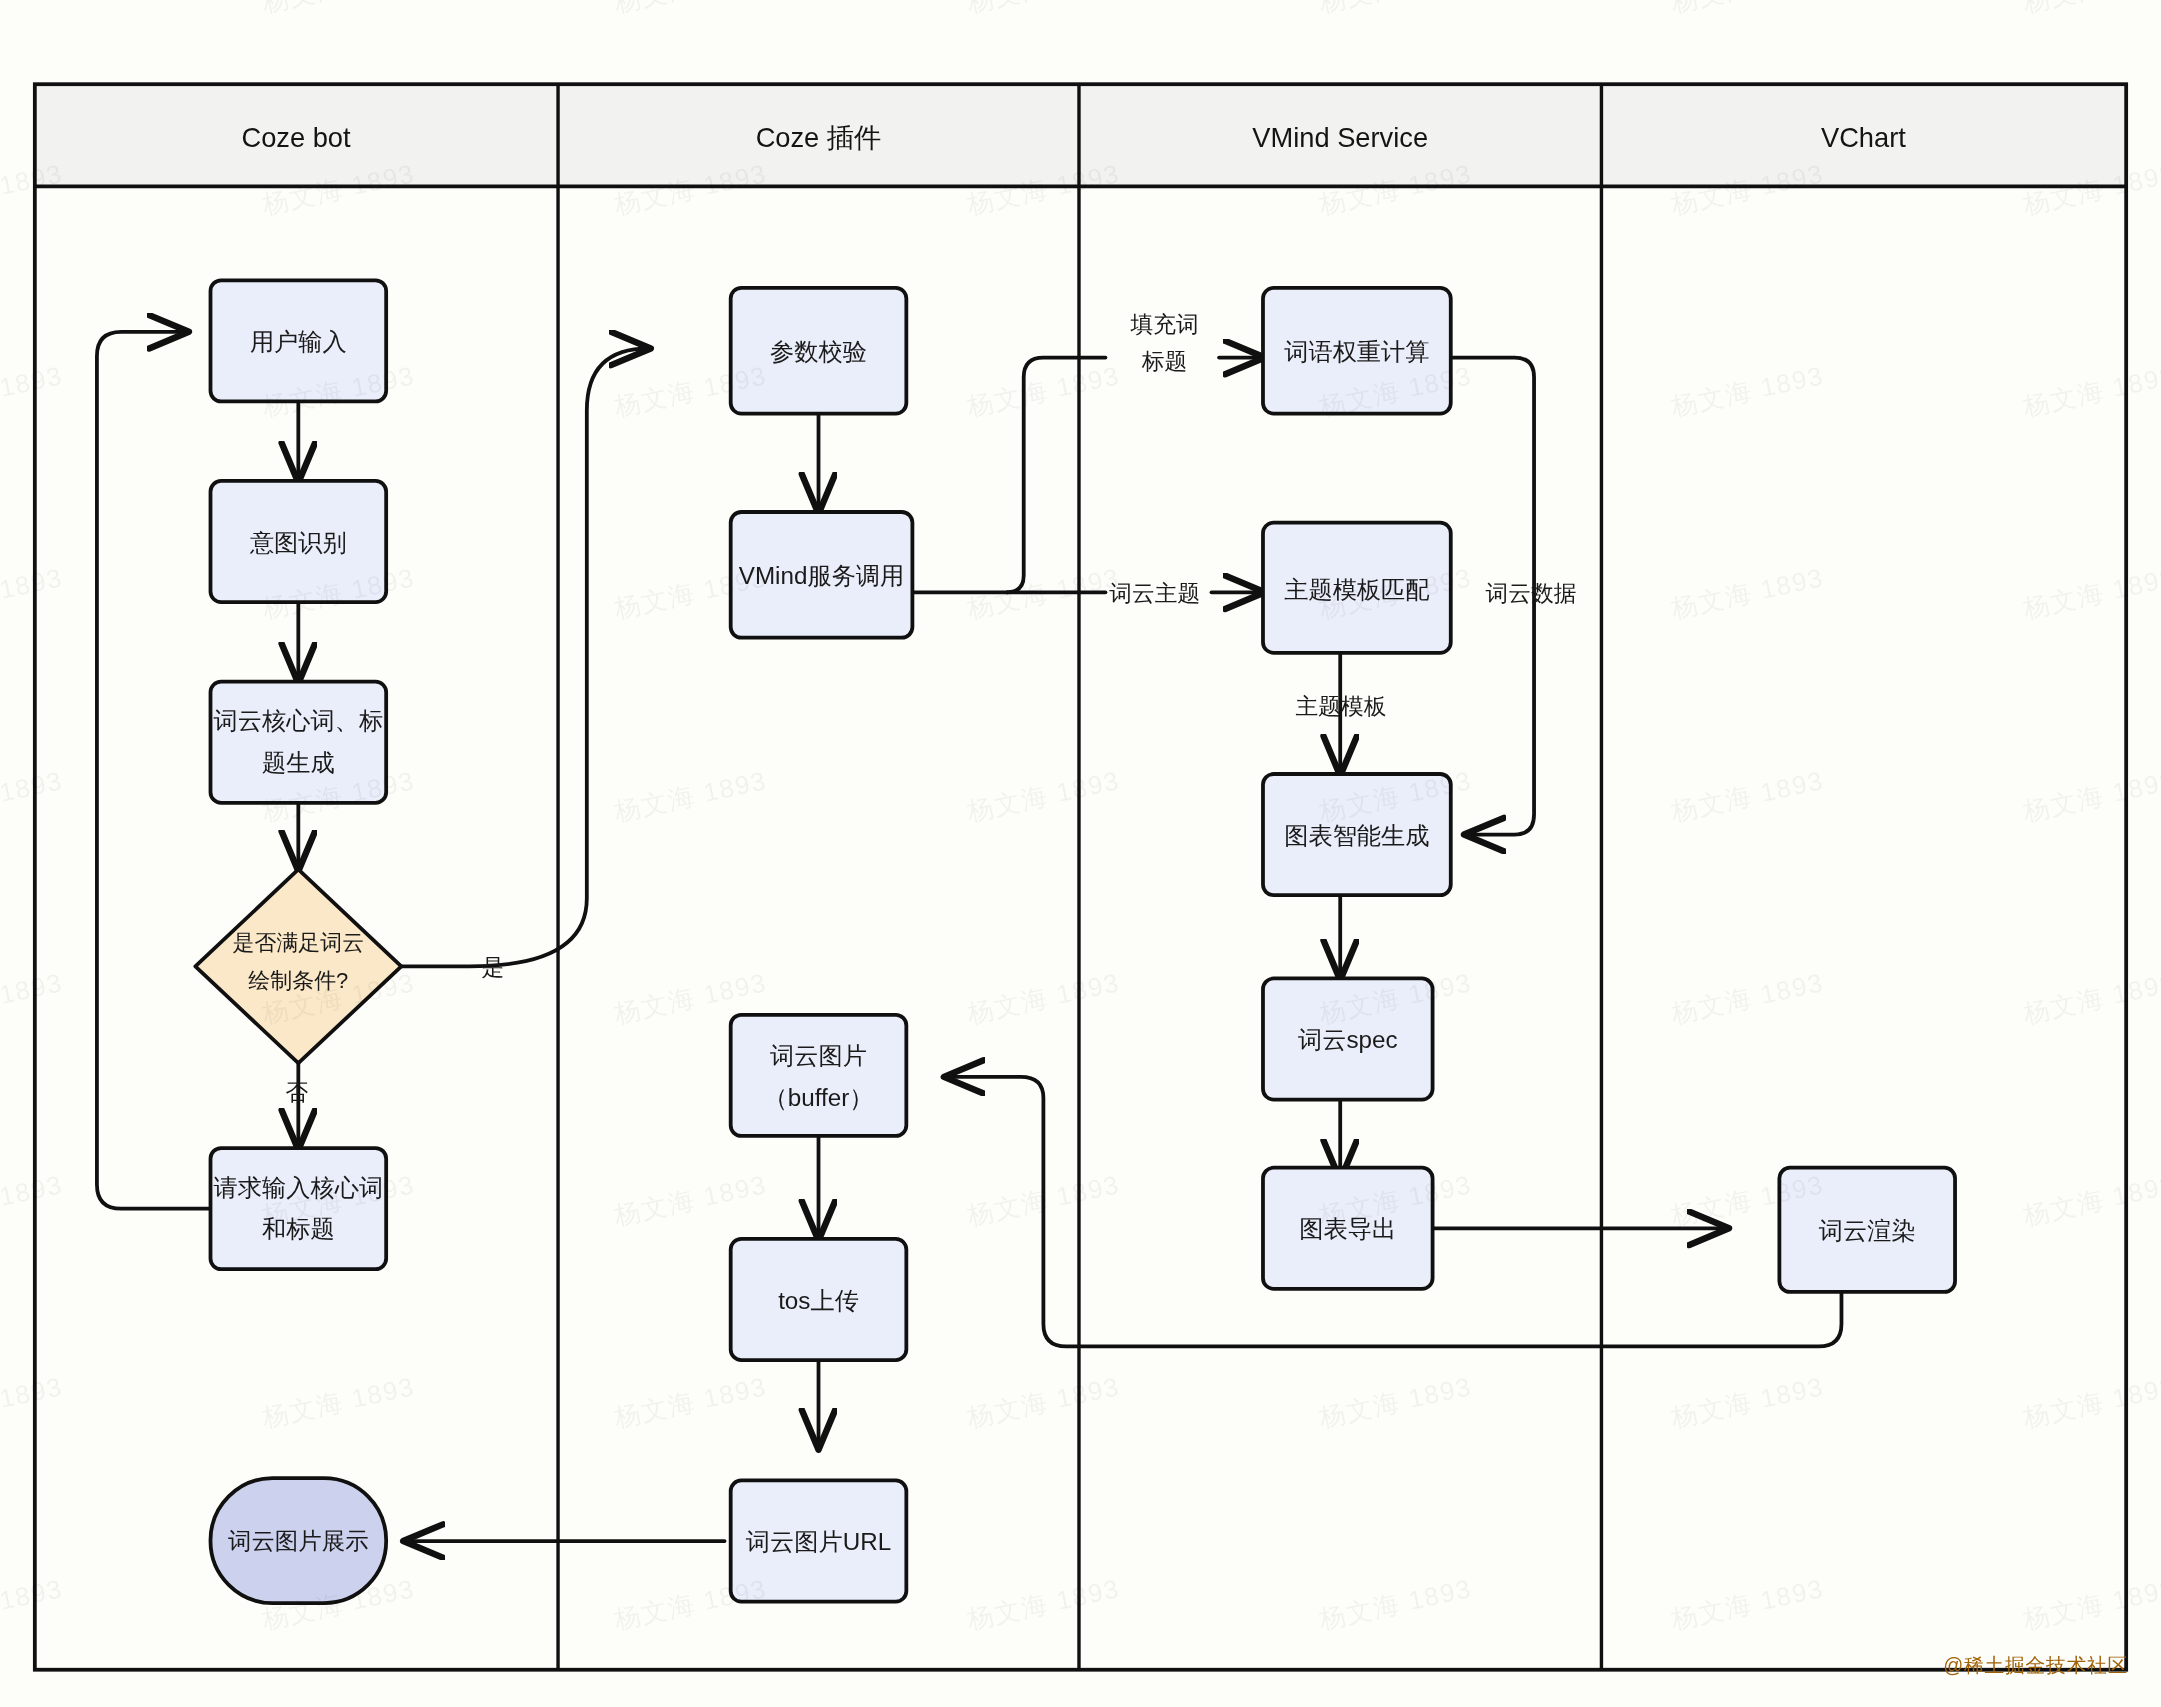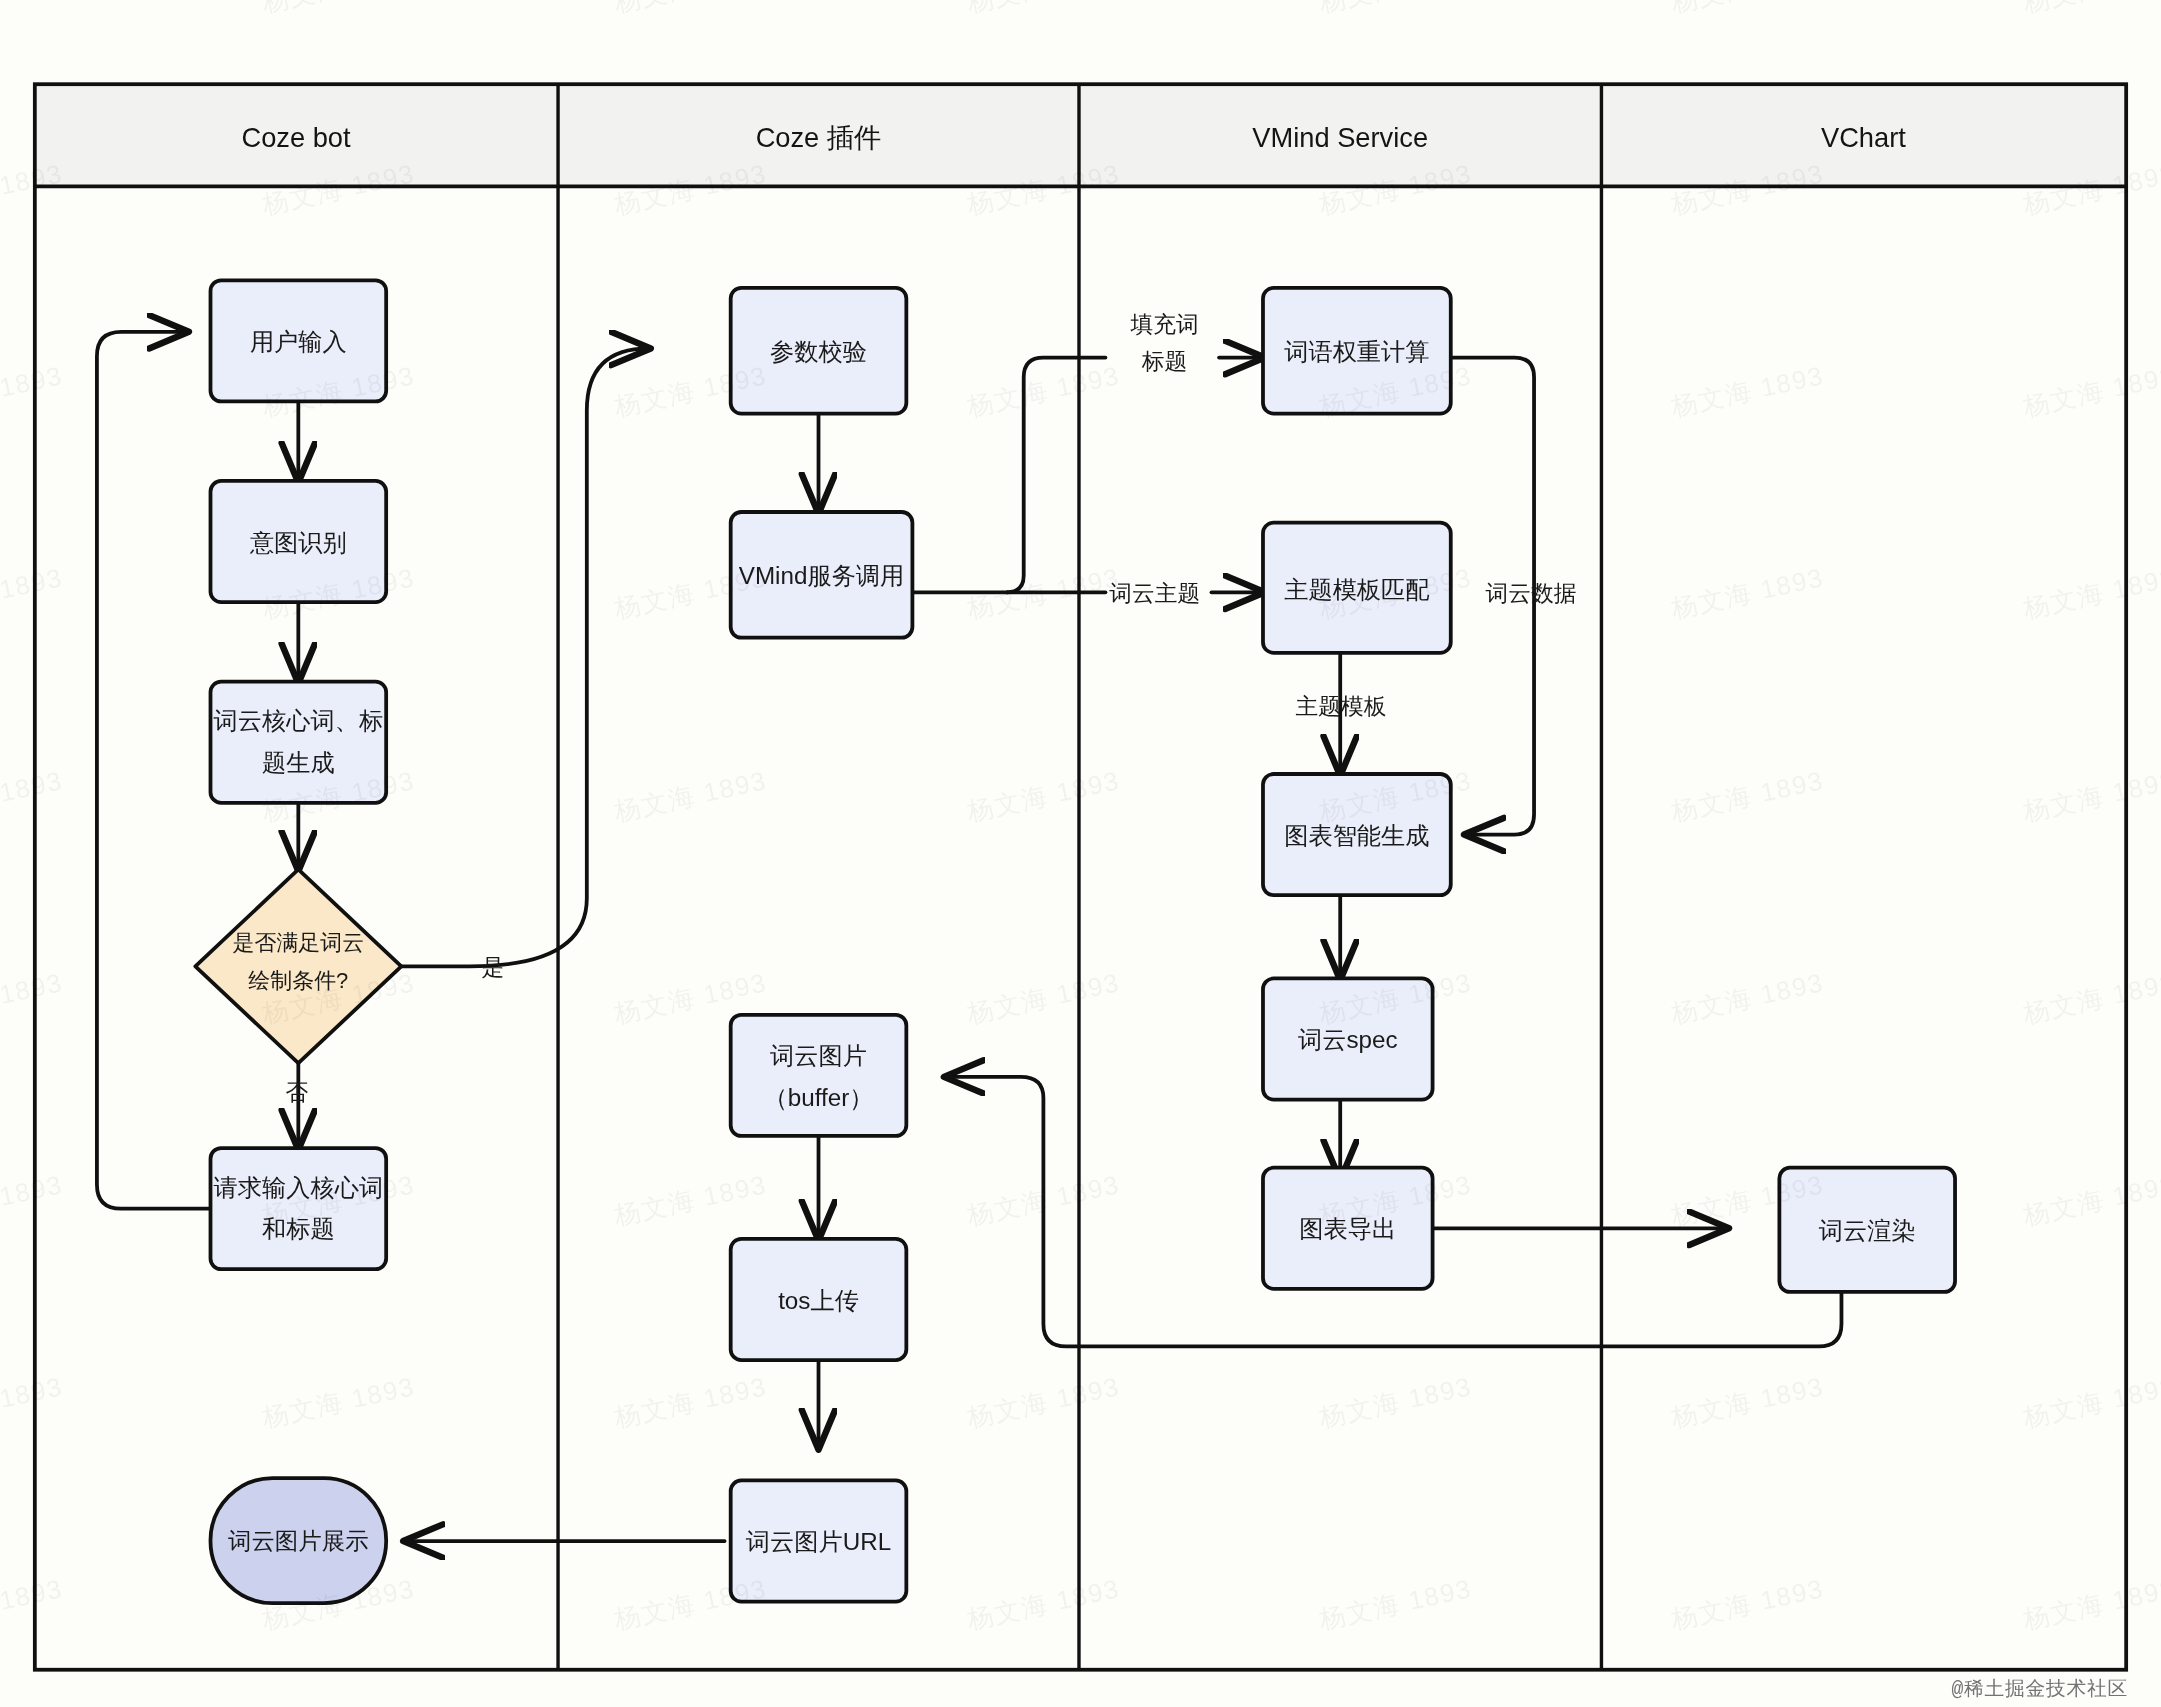--- a/index.html
+++ b/index.html
@@ -21,23 +21,23 @@
     font-family:"Liberation Sans","DejaVu Sans",sans-serif;
     font-size:26px;
     color:#000;
     opacity:.045;
     transform:rotate(-12deg);
     white-space:nowrap;
     letter-spacing:1.5px;
   }
   #board{position:absolute;left:0;top:0;width:2161px;height:1707px;z-index:1;}
   .credit{
-    position:absolute;right:33px;bottom:5px;
-    font-size:19.7px;color:#737373;z-index:6;
-    font-family:Liberation Mono, monospace;
+    position:absolute;right:33px;bottom:28px;
+    font-size:19.7px;color:#a16207;z-index:6;
+    font-family:Liberation Sans, sans-serif;
     letter-spacing:0.8px;
   }
   svg text{font-family:"Liberation Sans","DejaVu Sans",sans-serif;}
 </style>
 </head>
 <body>
 
 <div id="wm">
     <div class="wmtxt" style="left: -91px; top: -30px;">杨文海 1893</div>
     <div class="wmtxt" style="left: 261px; top: -30px;">杨文海 1893</div>

